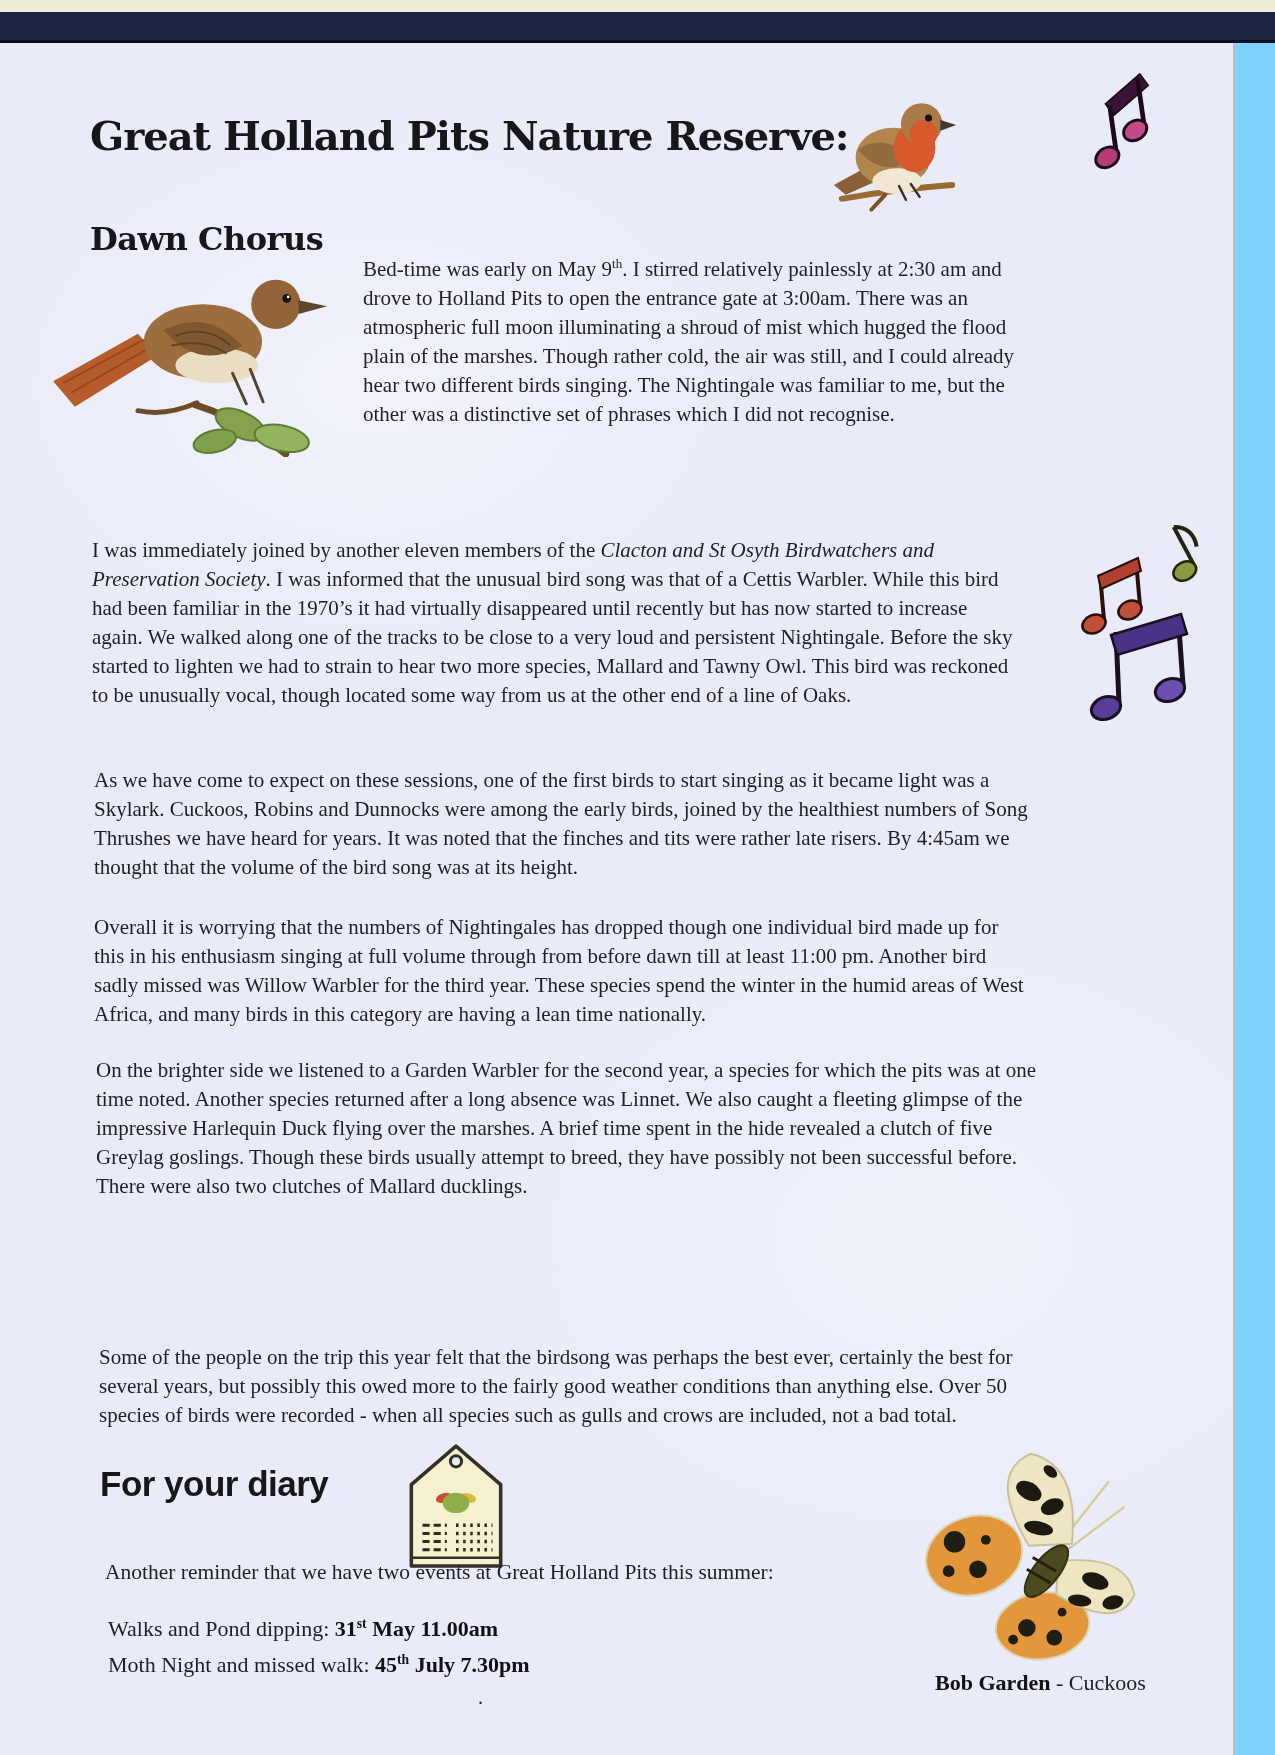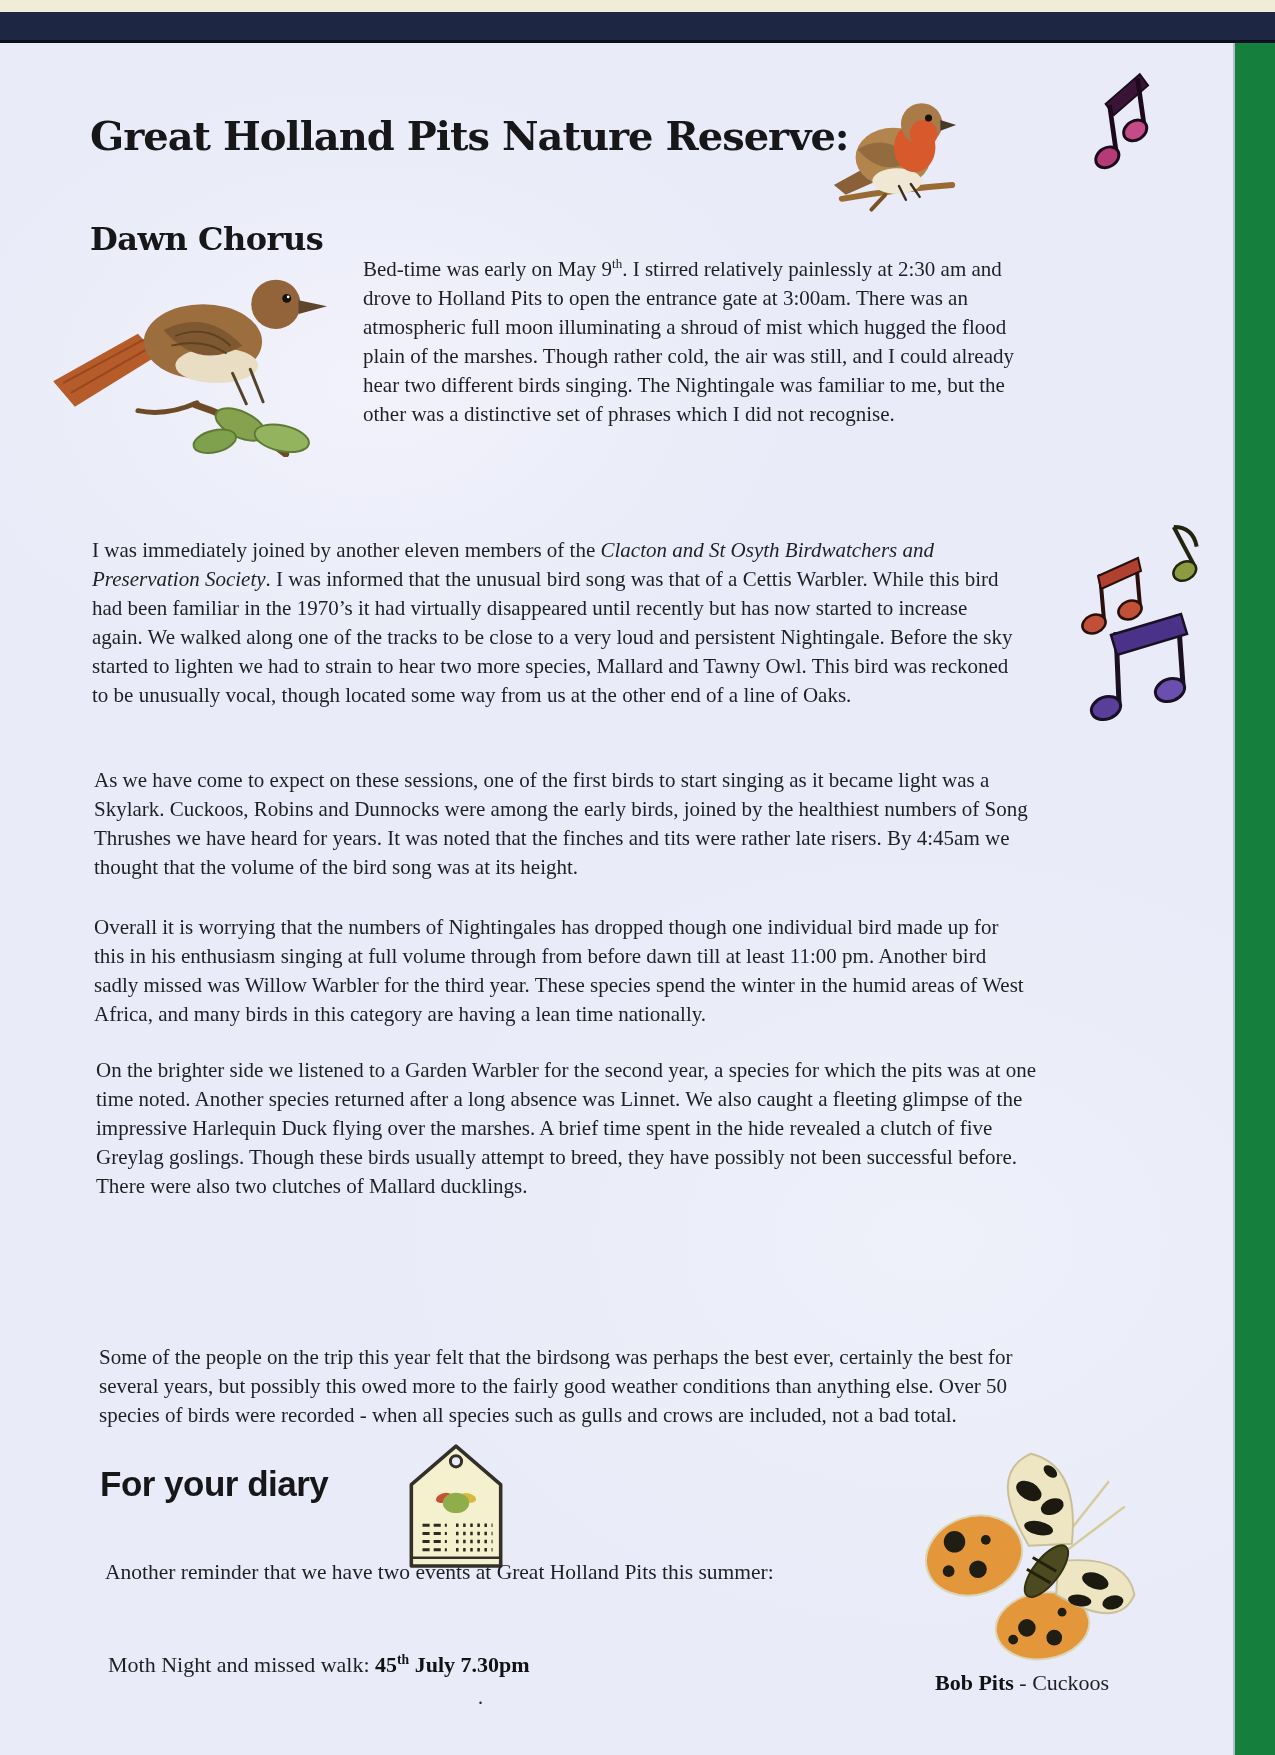--- a/index.html
+++ b/index.html
@@ -1,20 +1,20 @@
 <!DOCTYPE html>
 <html><head>
 <meta charset="utf-8">
 <style>
   html,body{margin:0;padding:0;background:#cfd2e0;}
   .scan{
     position:relative;
     width:1275px;height:1755px;
     margin:0 auto;
-    background:#15803d;
+    background:#7dd3fc;
     overflow:hidden;
     font-family:"Liberation Serif", serif;
     color:#1f1f24;
   }
   .strip-top{position:absolute;left:0;top:0;width:1275px;height:12px;background:#efecd8;}
   .band-navy{position:absolute;left:0;top:12px;width:1275px;height:28px;background:#1d2743;border-bottom:3px solid #0a0f1e;}
   .sheet{position:absolute;left:0;top:43px;width:1233px;height:1712px;
     background:
       radial-gradient(ellipse 700px 500px at 30% 20%, #f1f2fb 0%, rgba(241,242,251,0) 60%),
       radial-gradient(ellipse 800px 600px at 75% 70%, #eef0fa 0%, rgba(238,240,250,0) 65%),
@@ -169,20 +169,23 @@
     <line x1="17" y1="108" x2="41" y2="108" stroke="#2c2a24" stroke-width="3" stroke-dasharray="7 4"></line>
     <line x1="50" y1="84" x2="86" y2="84" stroke="#2c2a24" stroke-width="3.5" stroke-dasharray="2.5 4.5"></line>
     <line x1="50" y1="92" x2="86" y2="92" stroke="#2c2a24" stroke-width="3.5" stroke-dasharray="2.5 4.5"></line>
     <line x1="50" y1="100" x2="86" y2="100" stroke="#2c2a24" stroke-width="3.5" stroke-dasharray="2.5 4.5"></line>
     <line x1="50" y1="108" x2="86" y2="108" stroke="#2c2a24" stroke-width="3.5" stroke-dasharray="2.5 4.5"></line>
     <line x1="6" y1="116" x2="94" y2="116" stroke="#33302a" stroke-width="2.5"></line>
   </svg>
 
   <div class="reminder">Another reminder that we have two events at Great Holland Pits this summer:</div>
 
+  <div class="event e1">
+    <span>Walks and Pond dipping: </span><strong><span>31</span><sup>st</sup><span> May 11.00am</span></strong>
+  </div>
   <div class="event e2">
     <span>Moth Night and missed walk: </span><strong><span>45</span><sup>th</sup><span> July 7.30pm</span></strong>
   </div>
 
   <svg class="art moth-art" viewBox="0 0 240 225">
     <path d="M150 112 L210 36 M152 118 L226 62" stroke="#d6cc9a" stroke-width="2.5" fill="none"></path>
     <ellipse cx="72" cy="112" rx="50" ry="40" transform="rotate(-18 72 112)" fill="#e3973a" stroke="#dcd5b4" stroke-width="2"></ellipse>
     <circle cx="52" cy="98" r="11" fill="#201d12"></circle>
     <circle cx="76" cy="126" r="9" fill="#201d12"></circle>
     <circle cx="46" cy="128" r="6" fill="#201d12"></circle>
@@ -199,17 +202,17 @@
     <ellipse cx="150" cy="26" rx="8" ry="5" transform="rotate(40 150 26)" fill="#1c1a10"></ellipse>
     <path d="M158 118 Q228 110 236 152 Q220 190 156 152 Z" fill="#eee5c2" stroke="#c9bf98" stroke-width="2"></path>
     <ellipse cx="196" cy="138" rx="14" ry="8" transform="rotate(20 196 138)" fill="#1c1a10"></ellipse>
     <ellipse cx="214" cy="160" rx="11" ry="7" transform="rotate(-14 214 160)" fill="#1c1a10"></ellipse>
     <ellipse cx="180" cy="158" rx="12" ry="6" transform="rotate(8 180 158)" fill="#1c1a10"></ellipse>
     <ellipse cx="146" cy="128" rx="13" ry="32" transform="rotate(38 146 128)" fill="#4c4a20" stroke="#33310f" stroke-width="2"></ellipse>
     <path d="M132 114 l24 14 M126 126 l24 14" stroke="#23210c" stroke-width="3"></path>
   </svg>
 
   <div class="sig">
-    <strong>Bob Pits</strong><span> - Cuckoos</span>
+    <strong>Bob Garden</strong><span> - Cuckoos</span>
   </div>
 
   <div class="stray">.</div>
 </div>
 
 </body></html>

